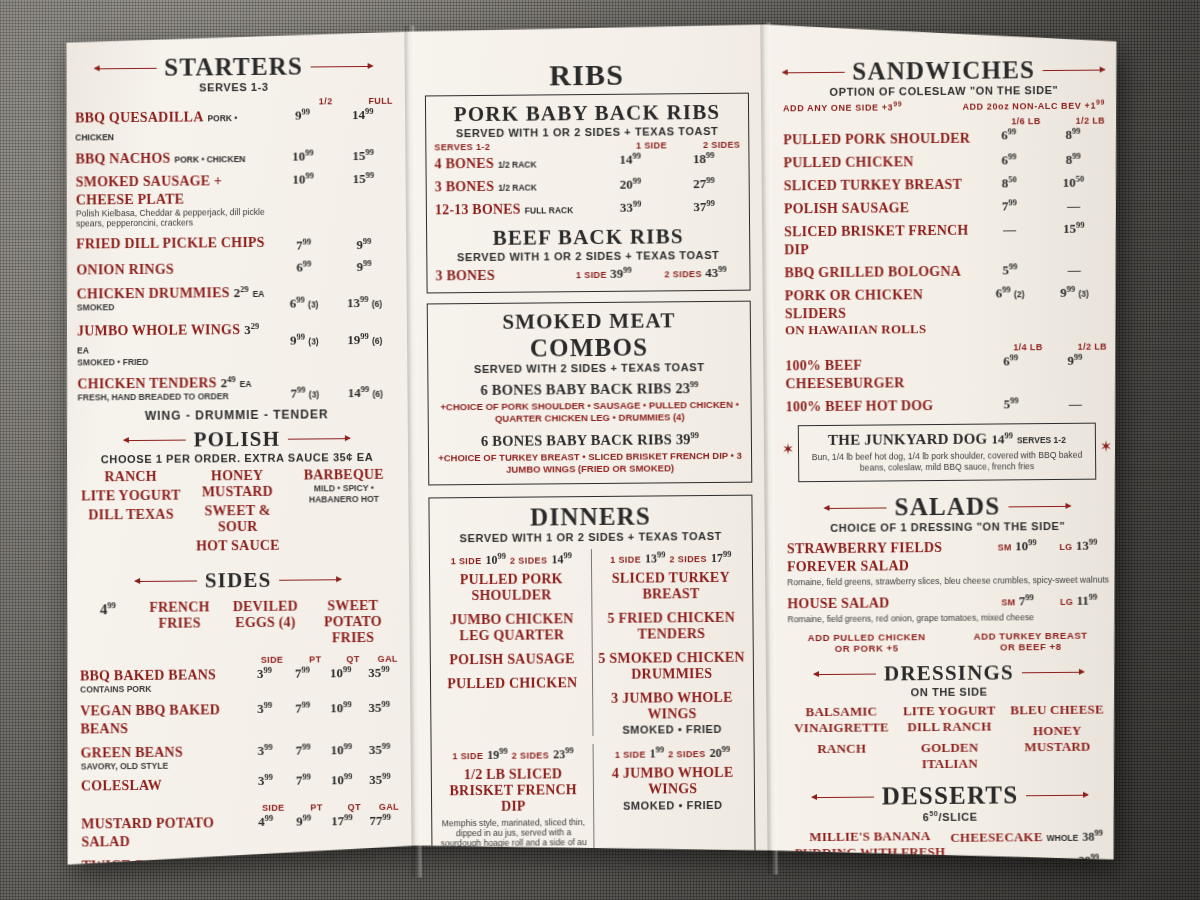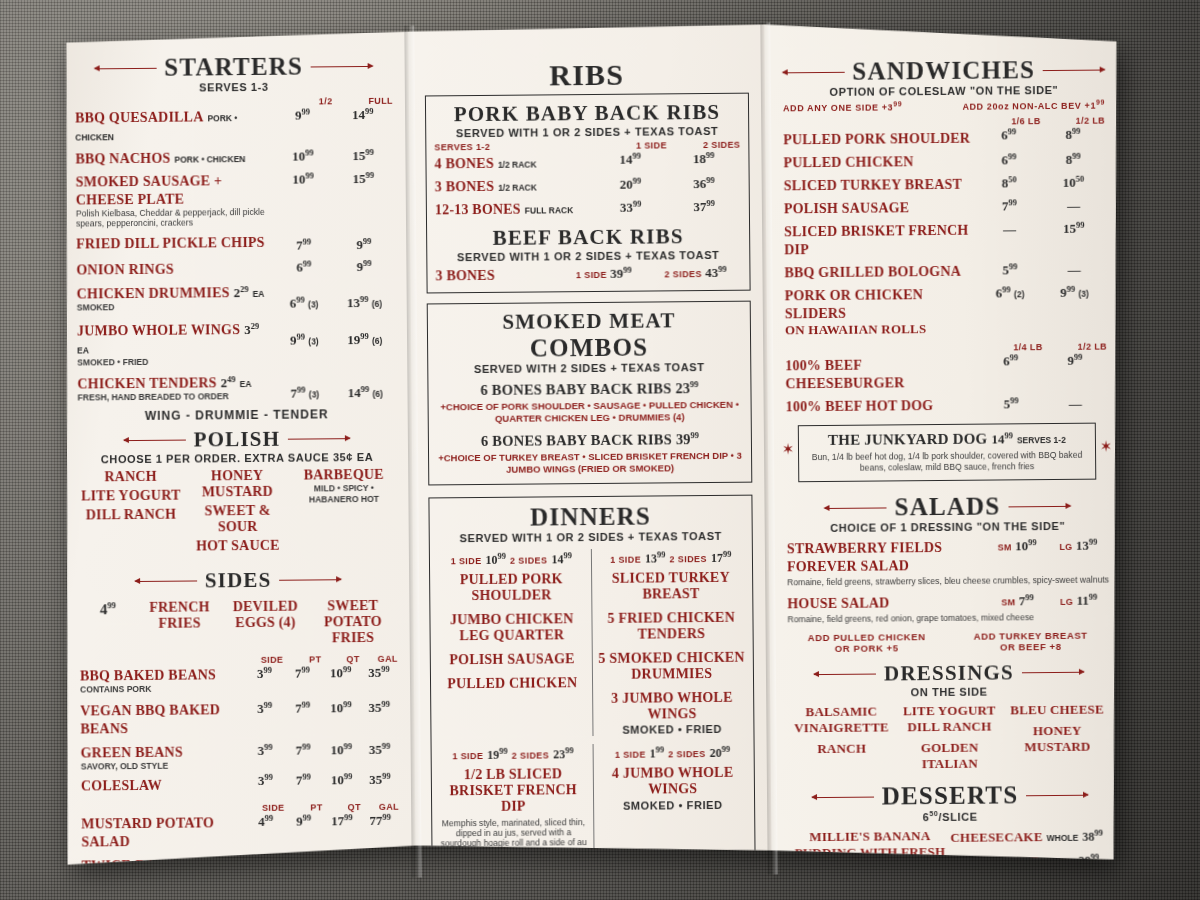--- a/index.html
+++ b/index.html
@@ -181,21 +181,21 @@
         <div class="ln r"></div>
       </div>
       <div class="sub">CHOOSE 1 PER ORDER. EXTRA SAUCE 35¢ EA</div>
 
       <table class="menu" style="margin-top:4px">
         <tbody>
             <tr>
           <td class="center" style="width:33%">
             <div class="item">RANCH</div>
             <div class="item" style="margin-top:3px">LITE YOGURT</div>
-            <div class="item" style="margin-top:3px">DILL RANCH</div>
+            <div class="item" style="margin-top:3px">DILL TEXAS</div>
           </td>
           <td class="center" style="width:34%">
             <div class="item">HONEY MUSTARD</div>
             <div class="item" style="margin-top:3px">SWEET &amp; SOUR</div>
             <div class="item" style="margin-top:3px">HOT SAUCE</div>
           </td>
           <td class="center" style="width:33%">
             <div class="item">BARBEQUE</div>
             <div class="desc" style="font-weight:bold;text-align:center">MILD • SPICY • HABANERO HOT</div>
           </td>
@@ -315,21 +315,21 @@
             <td class="hdr hdr-red" style="width:24%">2 SIDES</td>
           </tr>
           <tr>
             <td style="padding-top:2px"><span class="item">4 BONES</span> <span class="ea">1/2 RACK</span></td>
             <td class="price"><span>14</span><span class="c">99</span></td>
             <td class="price"><span>18</span><span class="c">99</span></td>
           </tr>
           <tr>
             <td style="padding-top:5px"><span class="item">3 BONES</span> <span class="ea">1/2 RACK</span></td>
             <td class="price" style="padding-top:5px"><span>20</span><span class="c">99</span></td>
-            <td class="price" style="padding-top:5px"><span>36</span><span class="c">99</span></td>
+            <td class="price" style="padding-top:5px"><span>27</span><span class="c">99</span></td>
           </tr>
           <tr>
             <td style="padding-top:5px"><span class="item">12-13 BONES</span> <span class="ea">FULL RACK</span></td>
             <td class="price" style="padding-top:5px"><span>33</span><span class="c">99</span></td>
             <td class="price" style="padding-top:5px"><span>37</span><span class="c">99</span></td>
           </tr>
         </tbody>
           </table>
 
         <h2 class="sec sec-md" style="margin-top:8px">BEEF BACK RIBS</h2>

